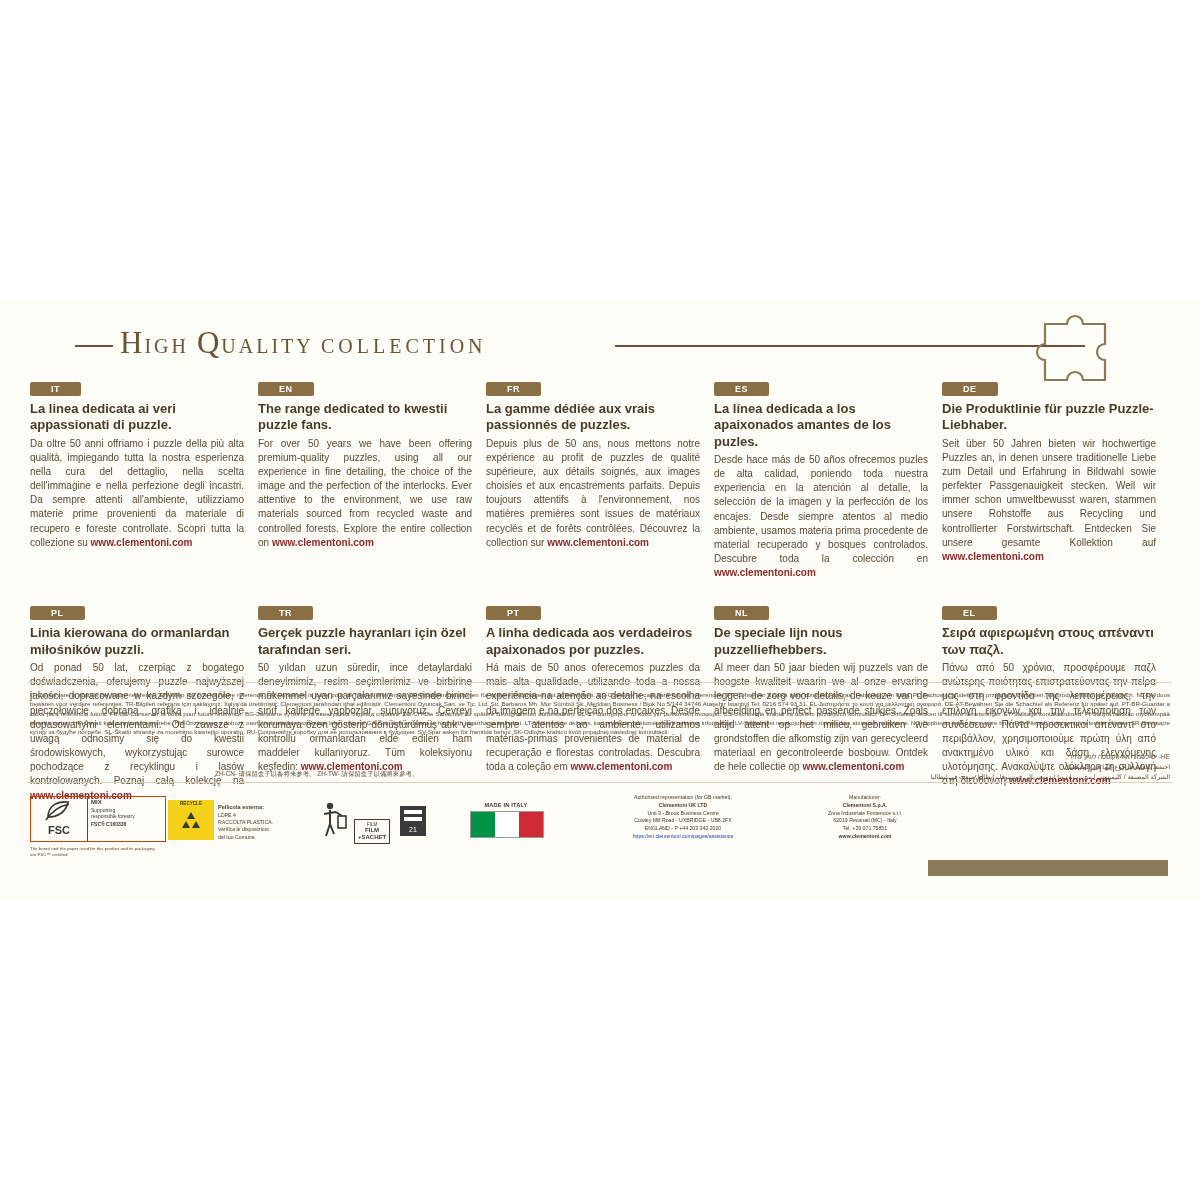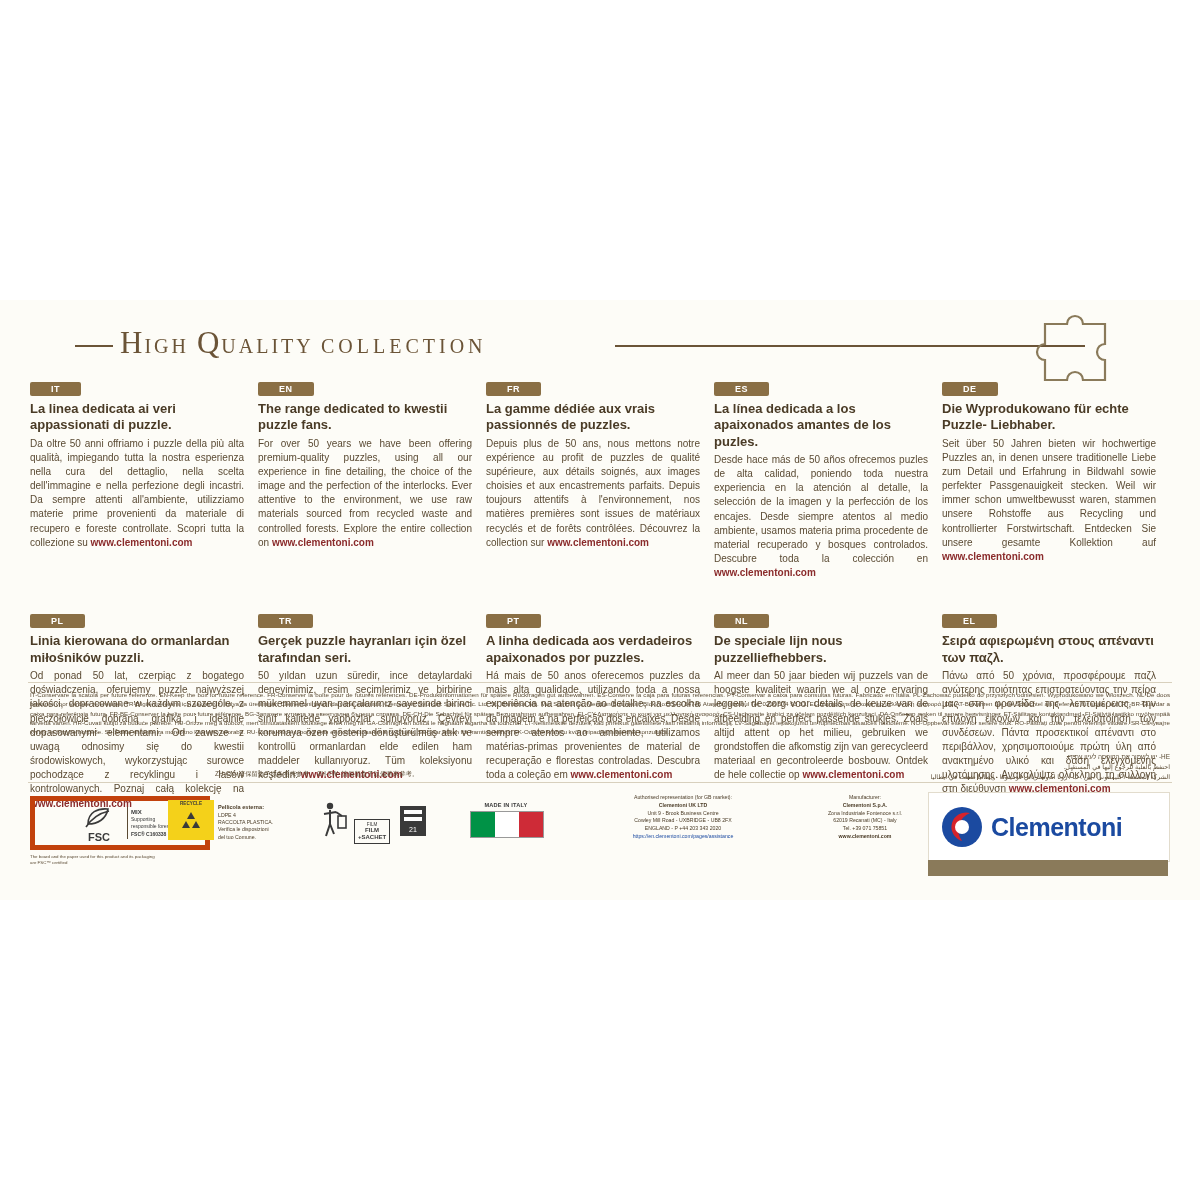--- a/index.html
+++ b/index.html
@@ -15,31 +15,31 @@
   .puzzle-icon{position:absolute;right:20px;top:-15px;}
   .langs{position:absolute;left:30px;top:378px;width:1140px;}
   .row{display:flex;gap:0px;}
   .cell{width:228px;padding:0 14px 0 0;box-sizing:border-box;}
   .badge{display:inline-block;background:#8a7css;}
   .badge{display:inline-block;background:#8a6f45;color:#ffffff;font-size:9px;font-weight:bold;
          border-radius:2px;padding:2px 21px;margin-bottom:5px;letter-spacing:.5px;}
   .head{font-size:13px;font-weight:bold;color:#4a3b26;margin:0 0 3px 0;line-height:1.25;}
   .body{font-size:10px;line-height:1.42;color:#5a4a33;text-align:justify;margin:0;}
   .body a{color:#8a2b2b;font-weight:bold;text-decoration:none;}
-  .row2{margin-top:30px;}
+  .row2{margin-top:22px;}
   .divider{position:absolute;left:28px;top:682px;width:1144px;height:1px;background:#d8d0bd;}
   .legal{position:absolute;left:30px;top:690px;width:1140px;font-size:6.2px;line-height:1.5;
          color:#5a4a33;text-align:justify;}
   .rtl{position:absolute;right:30px;top:752px;width:420px;text-align:right;font-size:6.4px;
        line-height:1.55;color:#5a4a33;direction:rtl;}
   .cjk{position:absolute;left:215px;top:770px;font-size:6.4px;color:#5a4a33;}
   .divider2{position:absolute;left:28px;top:782px;width:1144px;height:1px;background:#d8d0bd;}
   .footer{position:absolute;left:0;top:790px;width:1200px;height:110px;}
   .fsc{position:absolute;left:30px;top:6px;width:140px;}
-  .fsc-box{width:134px;height:44px;border:5px solid #c2410c;display:flex;align-items:center;padding-left:36px;}
+  .fsc-box{width:134px;height:44px;border:1px solid #c2410c;display:flex;}
   .fsc-left{width:56px;text-align:center;font-size:13px;font-weight:bold;color:#3a3a3a;}
   .fsc-right{border-left:1px solid #5a4a33;padding:2px 3px;font-size:5px;line-height:1.25;color:#3a3a3a;}
   .fsc-note{margin-top:4px;font-size:4.4px;line-height:1.3;color:#5a4a33;width:130px;}
   .recycle{position:absolute;left:168px;top:10px;width:46px;}
   .recycle-top{background:#f4d11a;text-align:center;font-size:4.6px;font-weight:bold;color:#3a3a3a;padding:1px 0;}
   .recycle-body{background:#f4d11a;text-align:center;padding:2px 0 3px;}
   .plastic{position:absolute;left:218px;top:14px;width:96px;font-size:5.2px;line-height:1.4;color:#4a3b26;}
   .plastic b{display:block;font-size:5.6px;}
   .bins{position:absolute;left:318px;top:10px;display:flex;align-items:flex-end;gap:6px;}
   .filmsachet{border:1px solid #3a3a3a;padding:2px 3px;font-size:5px;line-height:1.15;text-align:center;color:#3a3a3a;}
@@ -95,21 +95,21 @@
         <p class="head">La gamme dédiée aux vrais passionnés de puzzles.</p>
         <p class="body"><span>Depuis plus de 50 ans, nous mettons notre expérience au profit de puzzles de qualité supérieure, aux détails soignés, aux images choisies et aux encastrements parfaits. Depuis toujours attentifs à l'environnement, nos matières premières sont issues de matériaux recyclés et de forêts contrôlées. Découvrez la collection sur </span><a href="#">www.clementoni.com</a></p>
       </div>
       <div class="cell">
         <span class="badge">ES</span>
         <p class="head">La línea dedicada a los apaixonados amantes de los puzles.</p>
         <p class="body"><span>Desde hace más de 50 años ofrecemos puzles de alta calidad, poniendo toda nuestra experiencia en la atención al detalle, la selección de la imagen y la perfección de los encajes. Desde siempre atentos al medio ambiente, usamos materia prima procedente de material recuperado y bosques controlados. Descubre toda la colección en </span><a href="#">www.clementoni.com</a></p>
       </div>
       <div class="cell">
         <span class="badge">DE</span>
-        <p class="head">Die Wyprodukowano für echte Puzzle- Liebhaber.</p>
+        <p class="head">Die Produktlinie für puzzle Puzzle- Liebhaber.</p>
         <p class="body"><span>Seit über 50 Jahren bieten wir hochwertige Puzzles an, in denen unsere traditionelle Liebe zum Detail und Erfahrung in Bildwahl sowie perfekter Passgenauigkeit stecken. Weil wir immer schon umweltbewusst waren, stammen unsere Rohstoffe aus Recycling und kontrollierter Forstwirtschaft. Entdecken Sie unsere gesamte Kollektion auf </span><a href="#">www.clementoni.com</a></p>
       </div>
     </div>
 
     <div class="row row2">
       <div class="cell">
         <span class="badge">PL</span>
         <p class="head">Linia kierowana do ormanlardan miłośników puzzli.</p>
         <p class="body"><span>Od ponad 50 lat, czerpiąc z bogatego doświadczenia, oferujemy puzzle najwyższej jakości, dopracowane w każdym szczególe, z pieczołowicie dobraną grafiką i idealnie dopasowanymi elementami. Od zawsze z uwagą odnosimy się do kwestii środowiskowych, wykorzystując surowce pochodzące z recyklingu i lasów kontrolowanych. Poznaj całą kolekcję na </span><a href="#">www.clementoni.com</a></p>
       </div>
@@ -234,26 +234,16 @@
 
     <div class="addr addr2">
       <span>Manufacturer:</span>
       <b>Clementoni S.p.A.</b>
       <span>Zona Industriale Fontenoce s.r.l.</span><br>
       <span>62019 Recanati (MC) - Italy</span><br>
       <span>Tel. +39 071 75851</span><br>
       <span style="font-weight:bold">www.clementoni.com</span>
     </div>
 
-    <div class="logo">
-      <div class="logo-mark">
-        <svg width="46" height="46" viewBox="0 0 46 46">
-          <path d="M23 3 a20 20 0 1 0 0 40 a20 20 0 1 0 0 -40 Z" fill="#1b4aa0"></path>
-          <path d="M31 9 a18 18 0 0 0 -8 28 a14 14 0 0 1 8 -28 Z" fill="#d5232b"></path>
-          <circle cx="23" cy="23" r="7" fill="#ffffff"></circle>
-        </svg>
-      </div>
-      <div class="logo-text">Clementoni</div>
-    </div>
     <div class="logo-bar"></div>
 
   </div>
 </div>
 
 </body></html>

